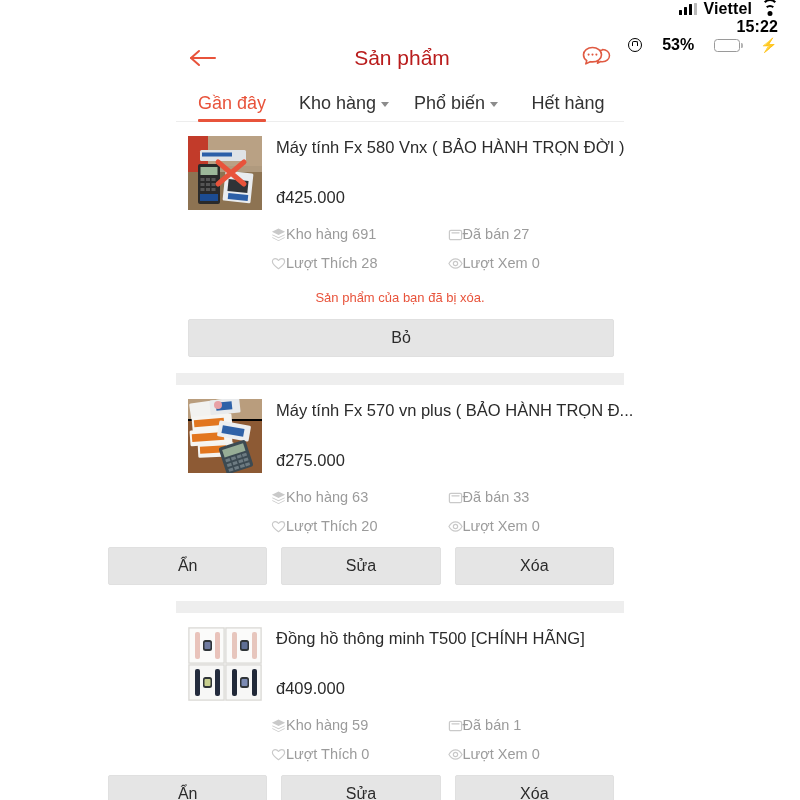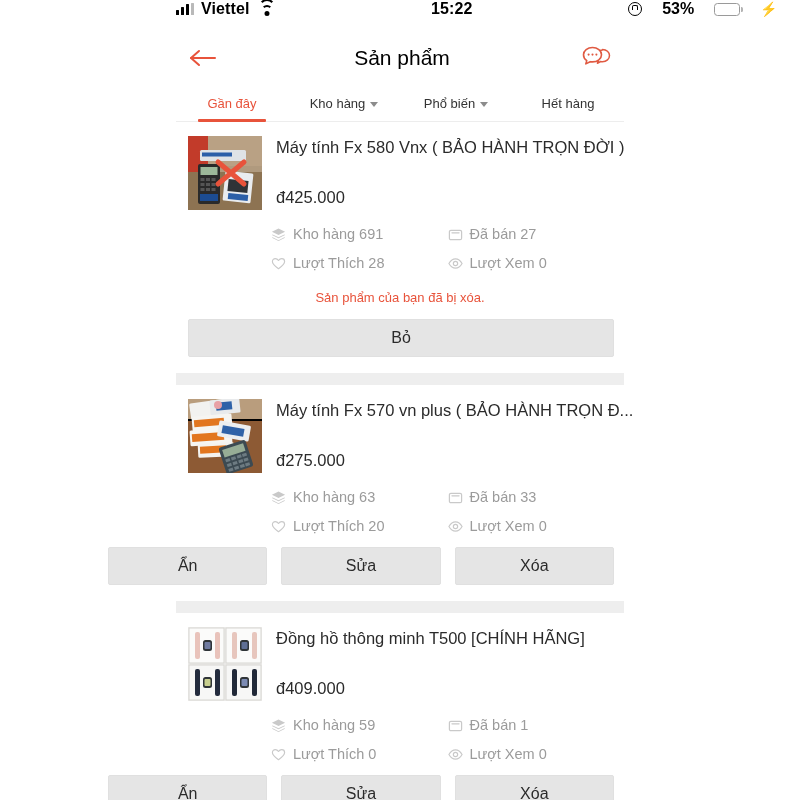--- a/index.html
+++ b/index.html
@@ -13,26 +13,27 @@
     position: relative;
     width: 800px; height: 800px;
     background: #ffffff;
     overflow: hidden;
   }
 
   
   .status-bar {
     height: 32px;
     display: flex;
-    align-items: flex-start;
+    align-items: flex-end;
     padding: 0 22px 0 176px;
     font-size: 16px;
     font-weight: bold;
     color: #000000;
     letter-spacing: .1px;
+    flex-direction: column;
   }
   .sb-left { display: flex; align-items: center; gap: 7px; }
   .signal { display: flex; align-items: flex-end; gap: 2px; height: 12px; }
   .signal i { display: block; width: 3px; background: #000; border-radius: .5px; }
   .signal i:nth-child(1) { height: 5px; }
   .signal i:nth-child(2) { height: 8px; }
   .signal i:nth-child(3) { height: 11px; }
   .signal i:nth-child(4) { height: 12px; background: #b9b9b9; }
   .carrier { font-size: 16px; font-weight: bold; }
   .wifi { width: 17px; height: 13px; position: relative; margin-left: 2px; }
@@ -73,21 +74,21 @@
     position: relative;
   }
   .back-btn {
     width: 38px; height: 38px;
     display: flex; align-items: center; justify-content: center;
     margin-left: 160px;
   }
   .nav-title {
     position: absolute; left: 4px; right: 0;
     text-align: center;
-    font-size: 21px; color: #000000;
+    font-size: 21px; color: #b91c1c;
     pointer-events: none;
   }
   .chat-btn {
     margin-left: auto; margin-right: 158px;
     width: 38px; height: 38px;
     display: flex; align-items: center; justify-content: center;
   }
 
   
   .tabs {
@@ -98,21 +99,21 @@
     position: relative;
   }
   .tabs:after {
     content:""; position: absolute; left: 176px; right: 176px; bottom: 0;
     height: 1px; background: #ededed;
   }
   .tab {
     flex: 1;
     display: flex; align-items: center; justify-content: center;
     gap: 5px;
-    font-size: 13px; color: #333333;
+    font-size: 18px; color: #333333;
     position: relative;
   }
   .tab.active { color: #e8533b; }
   .tab.active .tab-underline {
     position: absolute; bottom: 0; left: 50%; transform: translateX(-50%);
     width: 68px; height: 3px; background: #e8533b; border-radius: 1px;
     z-index: 2;
   }
   .caret {
     width: 0; height: 0;
@@ -144,21 +145,21 @@
   }
   .prod-price {
     font-size: 16.5px; color: #2b2b2b;
     margin-top: 30px;
   }
   .stats {
     padding: 16px 176px 0 271px;
     display: flex; flex-wrap: wrap;
   }
   .stat {
-    display: flex; align-items: center; gap: 7px;
+    display: flex; align-items: center; 
     font-size: 14.5px; color: #9b9b9b;
     width: 50%;
     padding-bottom: 13px;
   }
   .stat svg { flex: 0 0 auto; }
 
   .deleted-note {
     text-align: center;
     font-size: 13px;
     color: #e8533b;

